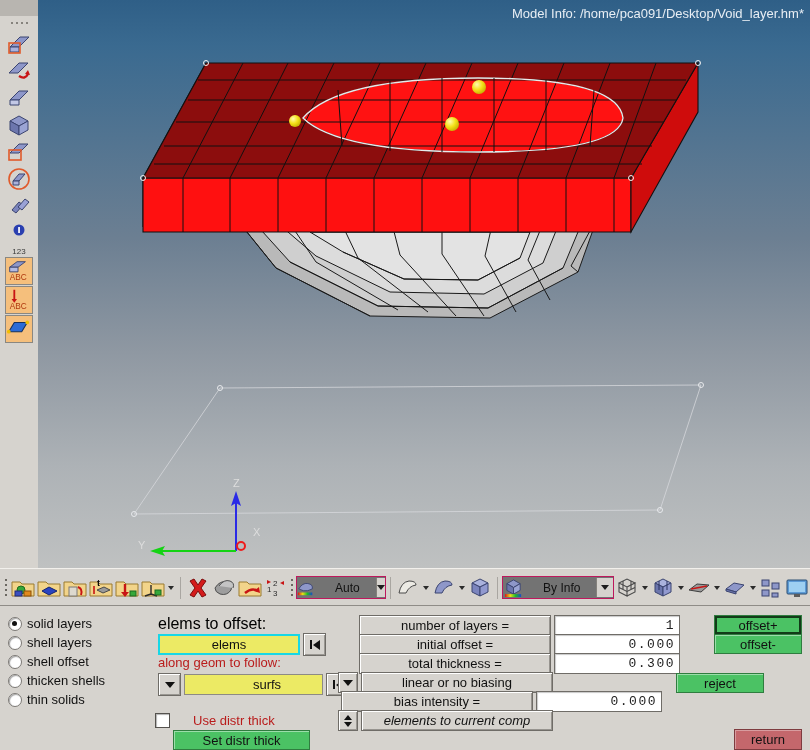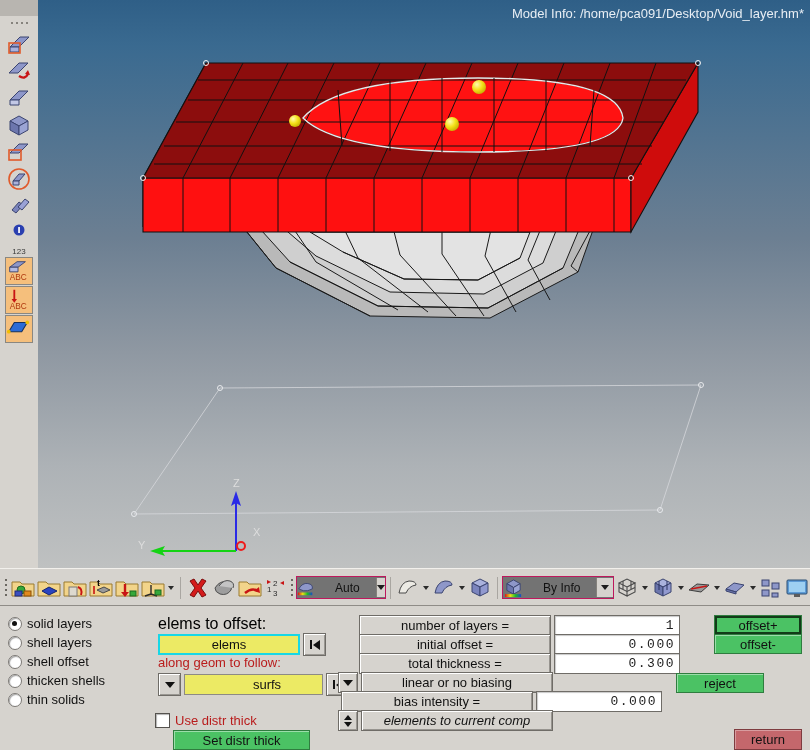--- a/index.html
+++ b/index.html
@@ -541,21 +541,21 @@
       <div class="sqbtn">
           <span class="tri-d"></span>
         </div>
       <div class="ybox" style="width:110px;padding-left:27px;">surfs</div>
       <div class="sqbtn">
         <span class="bar"></span>
           <span class="tri-l"></span>
       </div>
     </div>
 
-    <div class="abs" style="left:155px;top:107px;display:flex;align-items:center;gap:5px;">
+    <div class="abs" style="left:155px;top:107px;display:flex;align-items:center;gap:23px;">
       <span class="chk"></span>
       <span class="plabel">Use distr thick</span>
     </div>
 
     <div class="abs gbtn" style="left:173px;top:124px;width:135px;height:18px;">Set distr thick</div>
 
     <div class="abs" style="left:338px;top:9px;display:flex;align-items:center;gap:3px;">
       <div style="width:18px;"></div>
       <div class="gray3d" style="width:190px;">number of layers  =</div>
       <div class="numfield" style="width:120px;">1</div>

